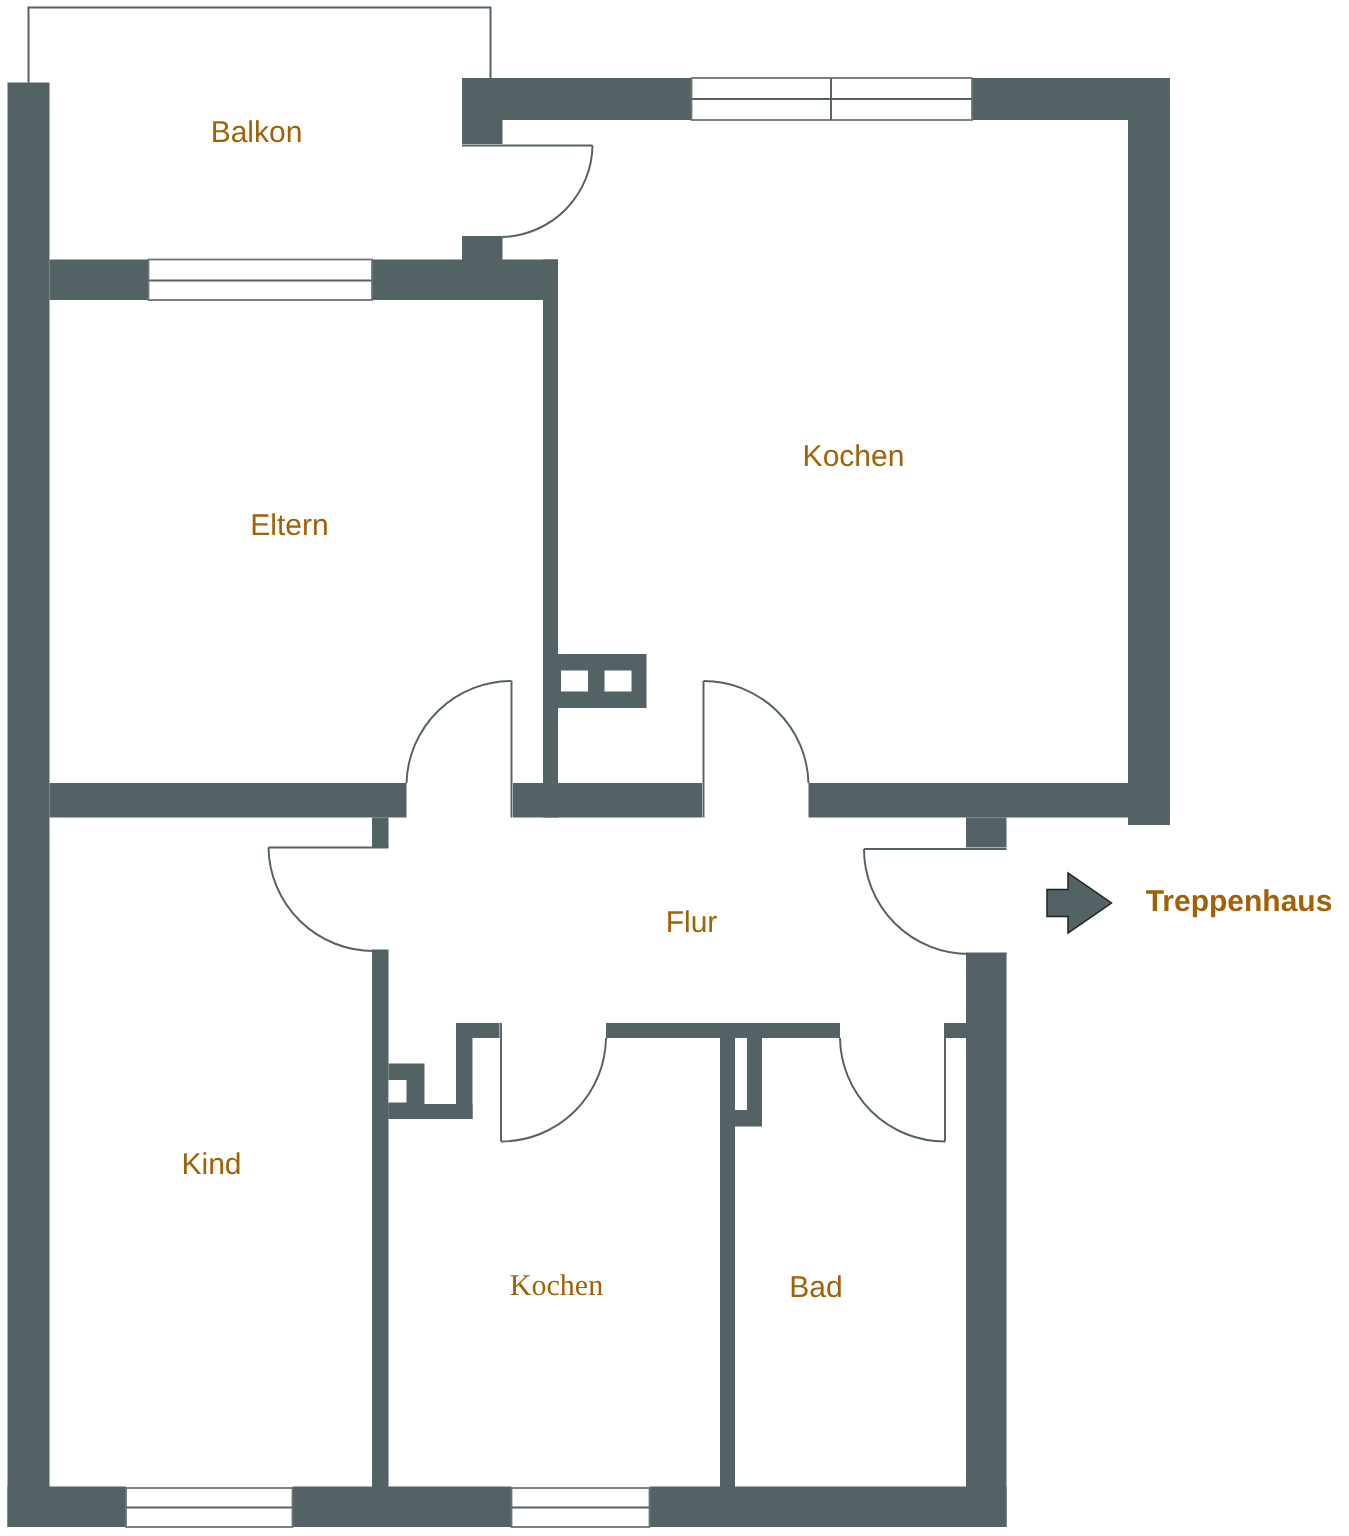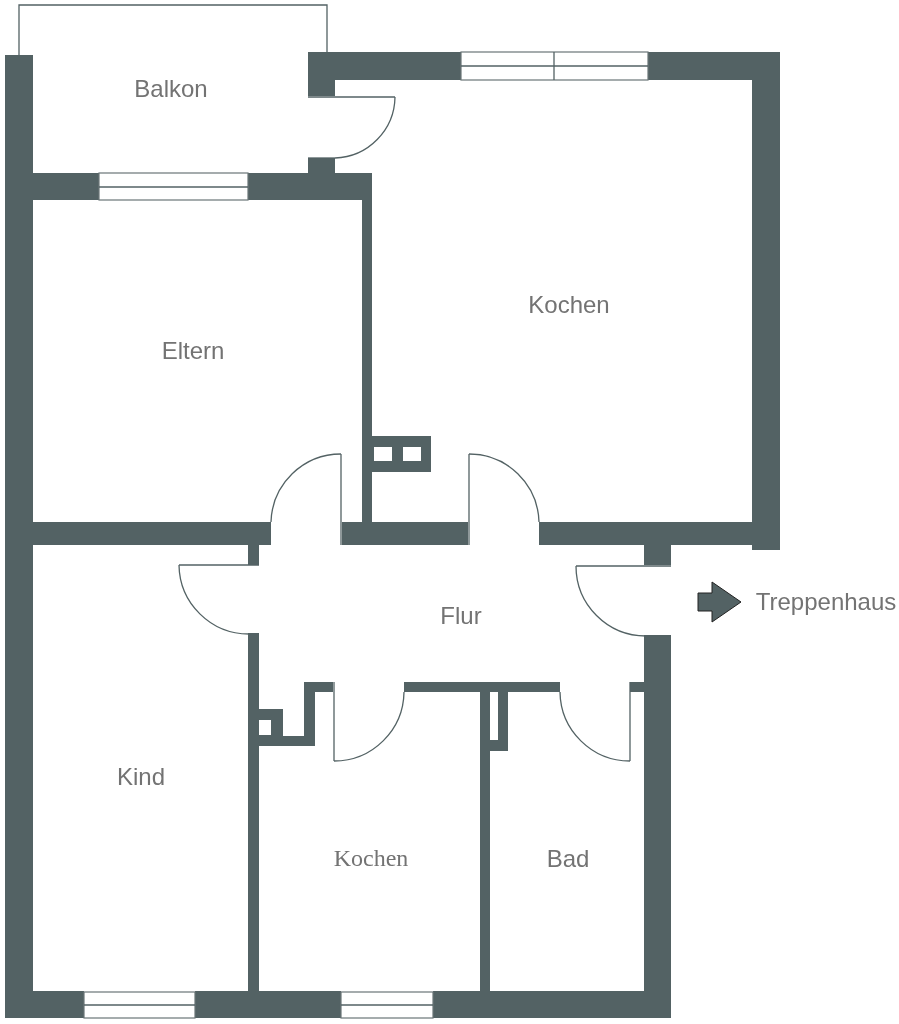--- a/index.html
+++ b/index.html
@@ -1,22 +1,22 @@
 <!DOCTYPE html>
 <html><head>
   <meta charset="utf-8">
   <style>
     html, body { margin: 0; padding: 0; background: #ffffff; }
     body { width: 899px; height: 1024px; position: relative; overflow: hidden; }
     #plan { position: absolute; left: 0; top: 0; }
     .label {
       position: absolute;
       font-family: "Liberation Sans", sans-serif;
-      font-size: 24px;
-      color: #737373;
+      font-size: 20px;
+      color: #a16207;
       white-space: nowrap;
       transform: translate(-50%, -50%);
     }
     .wall { fill: #536264; }
     .line { stroke: #536264; stroke-width: 1.3; fill: none; }
     .win { fill: #ffffff; stroke: #6a7577; stroke-width: 1.2; }
   </style>
 </head>
 <body>
 
@@ -129,14 +129,14 @@
 
   <path d="M698 593 L712 593 L712 582 L741 602 L712 622 L712 611 L698 611 Z" fill="#536264" stroke="#222" stroke-width="1"></path>
 </svg>
 
 <div class="label" style="left:171px; top:89px;">Balkon</div>
 <div class="label" style="left:569px; top:305px;">Kochen</div>
 <div class="label" style="left:193px; top:351px;text-align:right;">Eltern</div>
 <div class="label" style="left:461px; top:616px;">Flur</div>
 <div class="label" style="left:141px; top:777px;">Kind</div>
 <div class="label" style="left:371px; top:858px;font-family:Liberation Serif, serif;">Kochen</div>
-<div class="label" style="left:568px; top:859px;text-align:right;">Bad</div>
-<div class="label" style="left:826px; top:602px;">Treppenhaus</div>
+<div class="label" style="left:544px; top:859px;text-align:right;">Bad</div>
+<div class="label" style="left:826px; top:602px;font-weight:bold;">Treppenhaus</div>
 
 </body></html>

